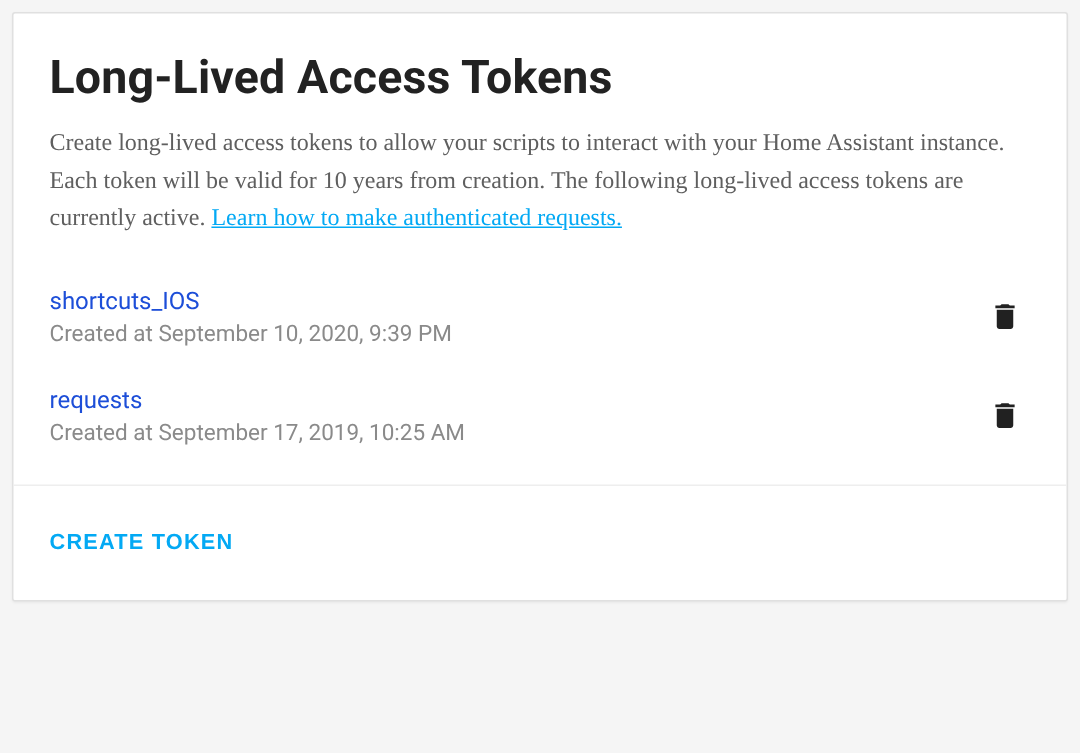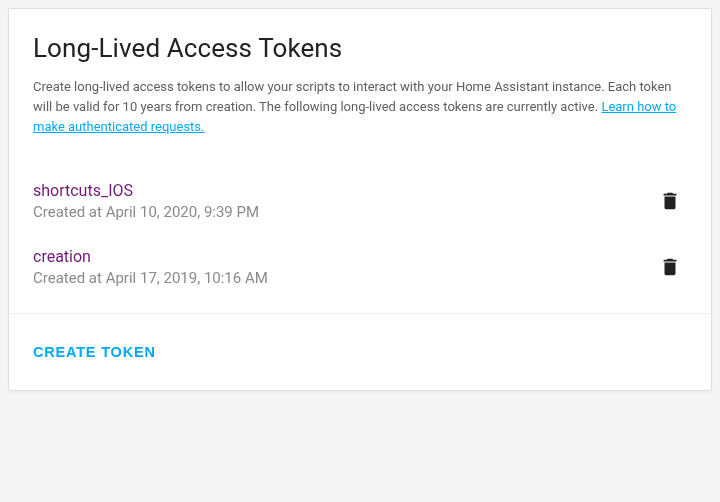--- a/index.html
+++ b/index.html
@@ -16,50 +16,51 @@
       background: #fff;
       border: 1px solid #e0e0e0;
       border-radius: 2px;
       width: 704px;
       box-shadow: 0 1px 2px rgba(0,0,0,0.05);
     }
     .card-body {
       padding: 24px 24px 12px 24px;
     }
     .title {
-      font-size: 26px;
-      font-weight: 400;
+      font-size: 31px;
+      font-weight: 700;
       color: #222;
       margin-bottom: 14px;
       letter-spacing: 0.1px;
     }
     .description {
-      font-size: 13px;
+      font-size: 16px;
       line-height: 1.55;
       color: #5f5f5f;
-      margin-bottom: 32px;
+      margin-bottom: 21px;
+      font-family: Liberation Serif, serif;
     }
     .link {
       color: #03a9f4;
       text-decoration: underline;
       cursor: pointer;
     }
     .token-row {
       display: flex;
       align-items: center;
       justify-content: space-between;
       padding: 12px 0 14px 0;
     }
     .token-info {
       display: flex;
       flex-direction: column;
     }
     .token-name {
       font-size: 16px;
-      color: #701a75;
+      color: #1d4ed8;
       margin-bottom: 3px;
     }
     .token-created {
       font-size: 15px;
       color: #8a8a8a;
     }
     .delete-btn {
       background: none;
       border: none;
       cursor: pointer;
@@ -94,34 +95,34 @@
 <div class="card">
   <div class="card-body">
     <h1 class="title">Long-Lived Access Tokens</h1>
     <p class="description">
       <span>Create long-lived access tokens to allow your scripts to interact with your Home Assistant instance. Each token will be valid for 10 years from creation. The following long-lived access tokens are currently active. </span><a class="link">Learn how to make authenticated requests.</a>
     </p>
 
     <div class="token-row">
       <div class="token-info">
         <span class="token-name">shortcuts_IOS</span>
-        <span class="token-created">Created at April 10, 2020, 9:39 PM</span>
+        <span class="token-created">Created at September 10, 2020, 9:39 PM</span>
       </div>
       <button class="delete-btn">
         <svg viewBox="0 0 24 24">
             <path d="M6 19c0 1.1.9 2 2 2h8c1.1 0 2-.9 2-2V7H6v12zM19 4h-3.5l-1-1h-5l-1 1H5v2h14V4z"></path>
           </svg>
       </button>
     </div>
 
 
     <div class="token-row">
       <div class="token-info">
-        <span class="token-name">creation</span>
-        <span class="token-created">Created at April 17, 2019, 10:16 AM</span>
+        <span class="token-name">requests</span>
+        <span class="token-created">Created at September 17, 2019, 10:25 AM</span>
       </div>
       <button class="delete-btn">
         <svg viewBox="0 0 24 24">
             <path d="M6 19c0 1.1.9 2 2 2h8c1.1 0 2-.9 2-2V7H6v12zM19 4h-3.5l-1-1h-5l-1 1H5v2h14V4z"></path>
           </svg>
       </button>
     </div>
 
   </div>
   <div class="card-footer">

